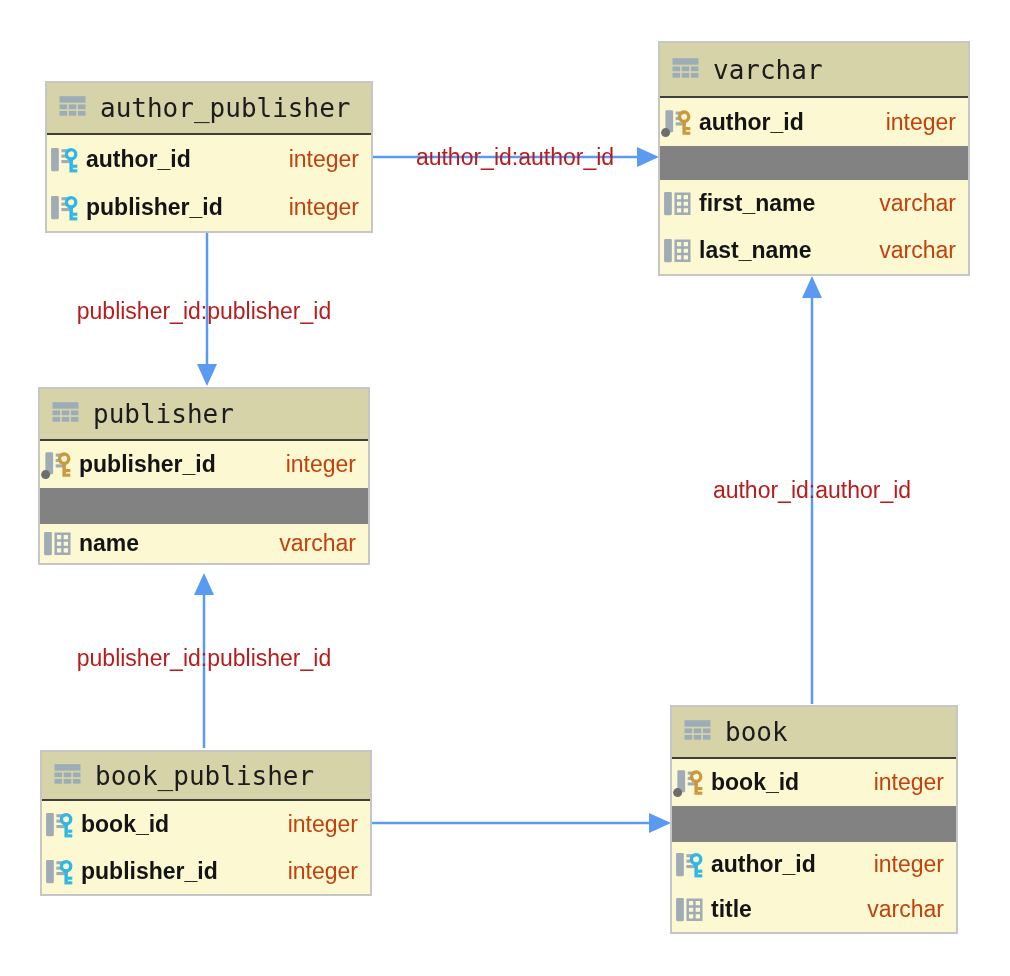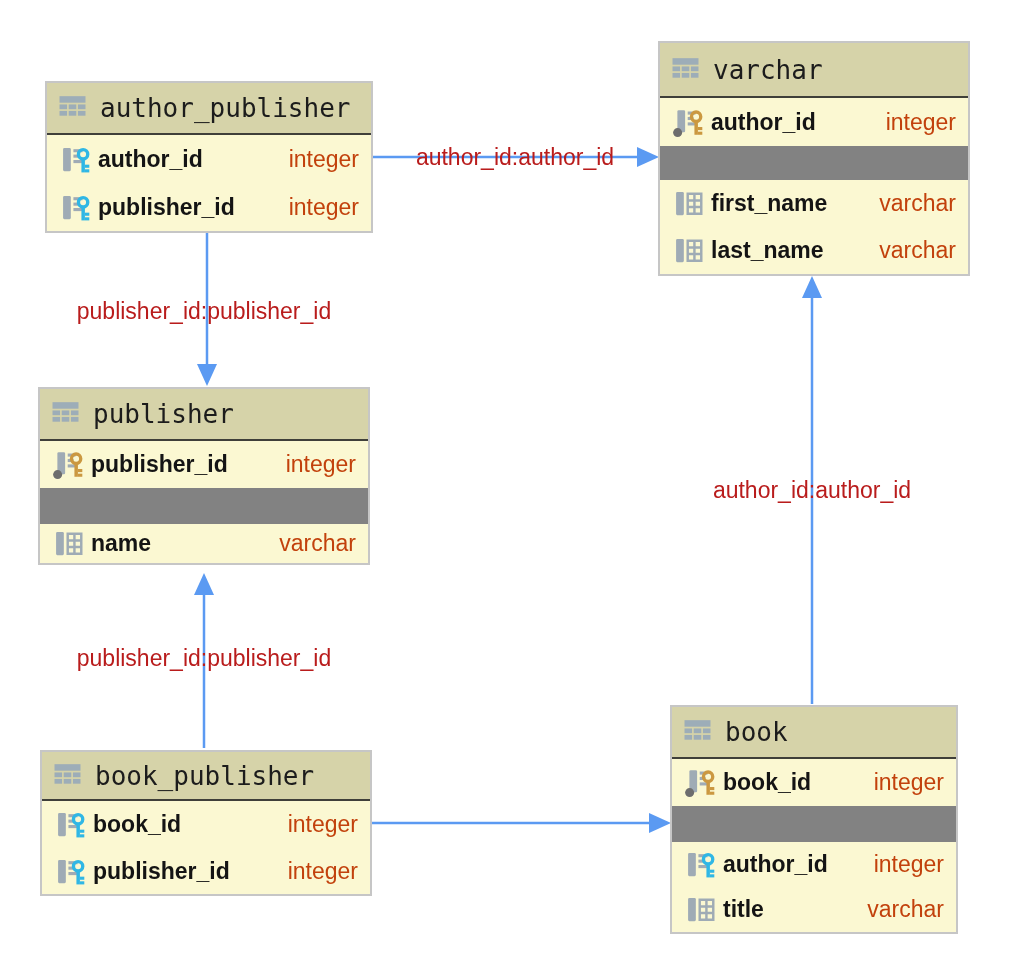--- a/index.html
+++ b/index.html
@@ -13,21 +13,21 @@
     border:2px solid #c6c6c6; background:#fbf8d2; z-index:2;
   }
   .tbl-header {
     display:flex; align-items:center; gap:13px; padding:0 11px;
     background:#d6d3a9; border-bottom:2px solid #3f3f39;
     font-family:"DejaVu Sans Mono", monospace; font-size:26px; color:#1c1c1c;
     height:50px; white-space:nowrap;
   }
   .col-row {
     display:flex; align-items:center; height:48px; padding:0 12px 0 0;
-    font-size:23px; white-space:nowrap;margin-left:12px;
+    font-size:23px; white-space:nowrap;
   }
   .col-name { font-weight:700; color:#141414; margin-left:5px; }
   .col-type { margin-left:auto; color:#c2410c; font-weight:400; }
   .sep { height:34px; background:#828282; }
   .icon { flex:0 0 auto; display:block; }
   
   .edges { position:absolute; left:0; top:0; z-index:1; }
   .edges line { stroke:#5b9af2; stroke-width:2.5; }
   .edges polygon { fill:#5b9af2; }
   .edge-label {

